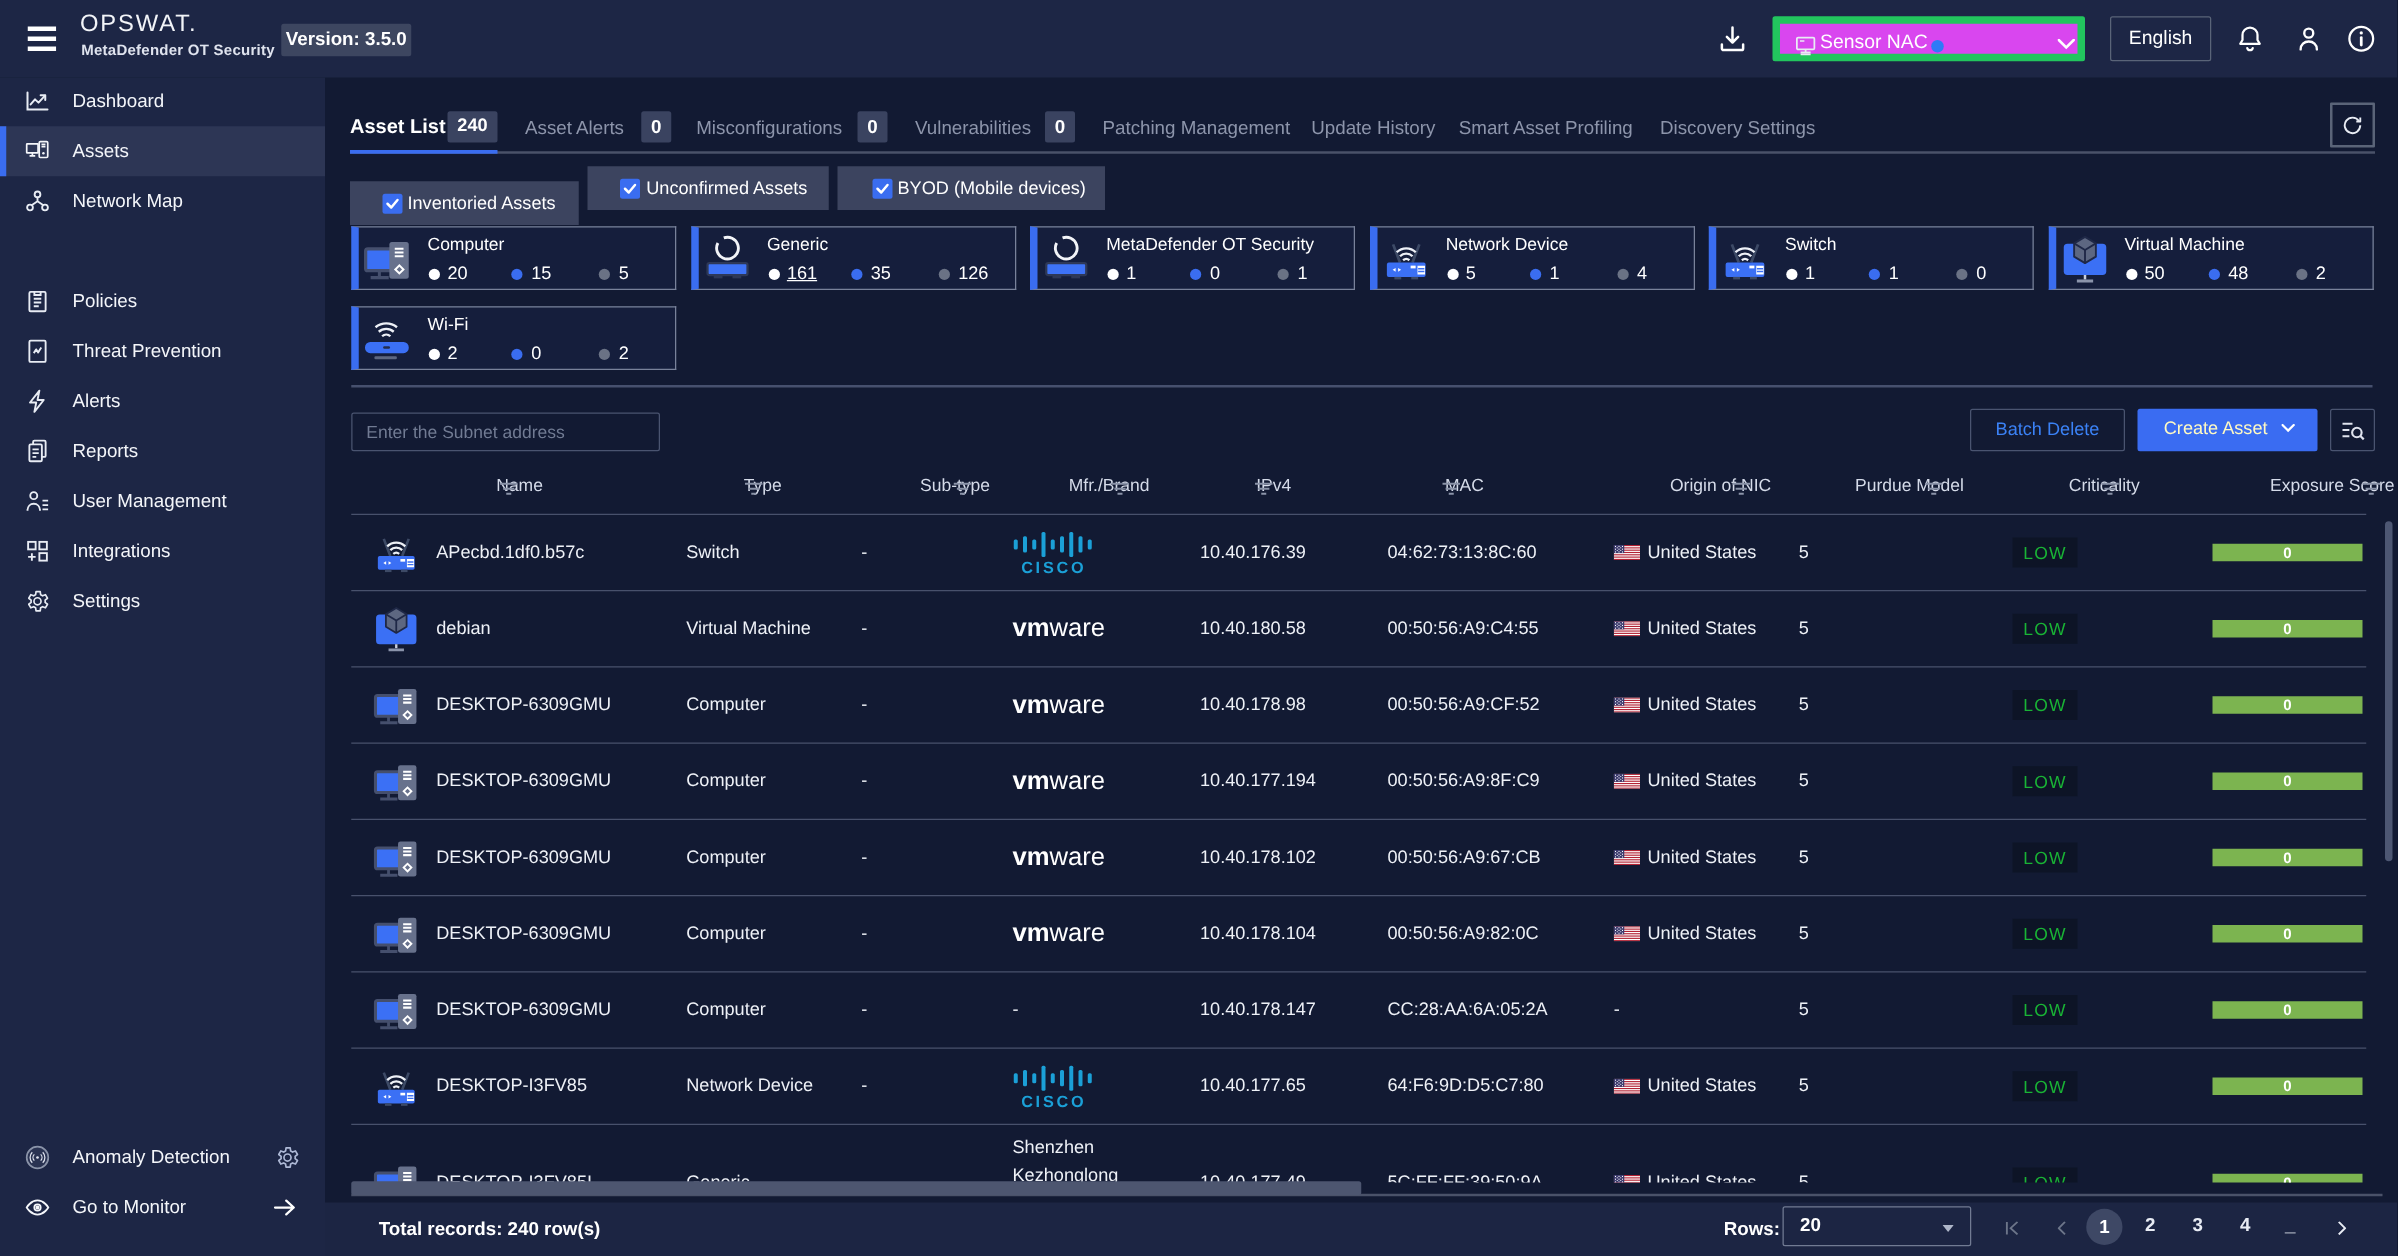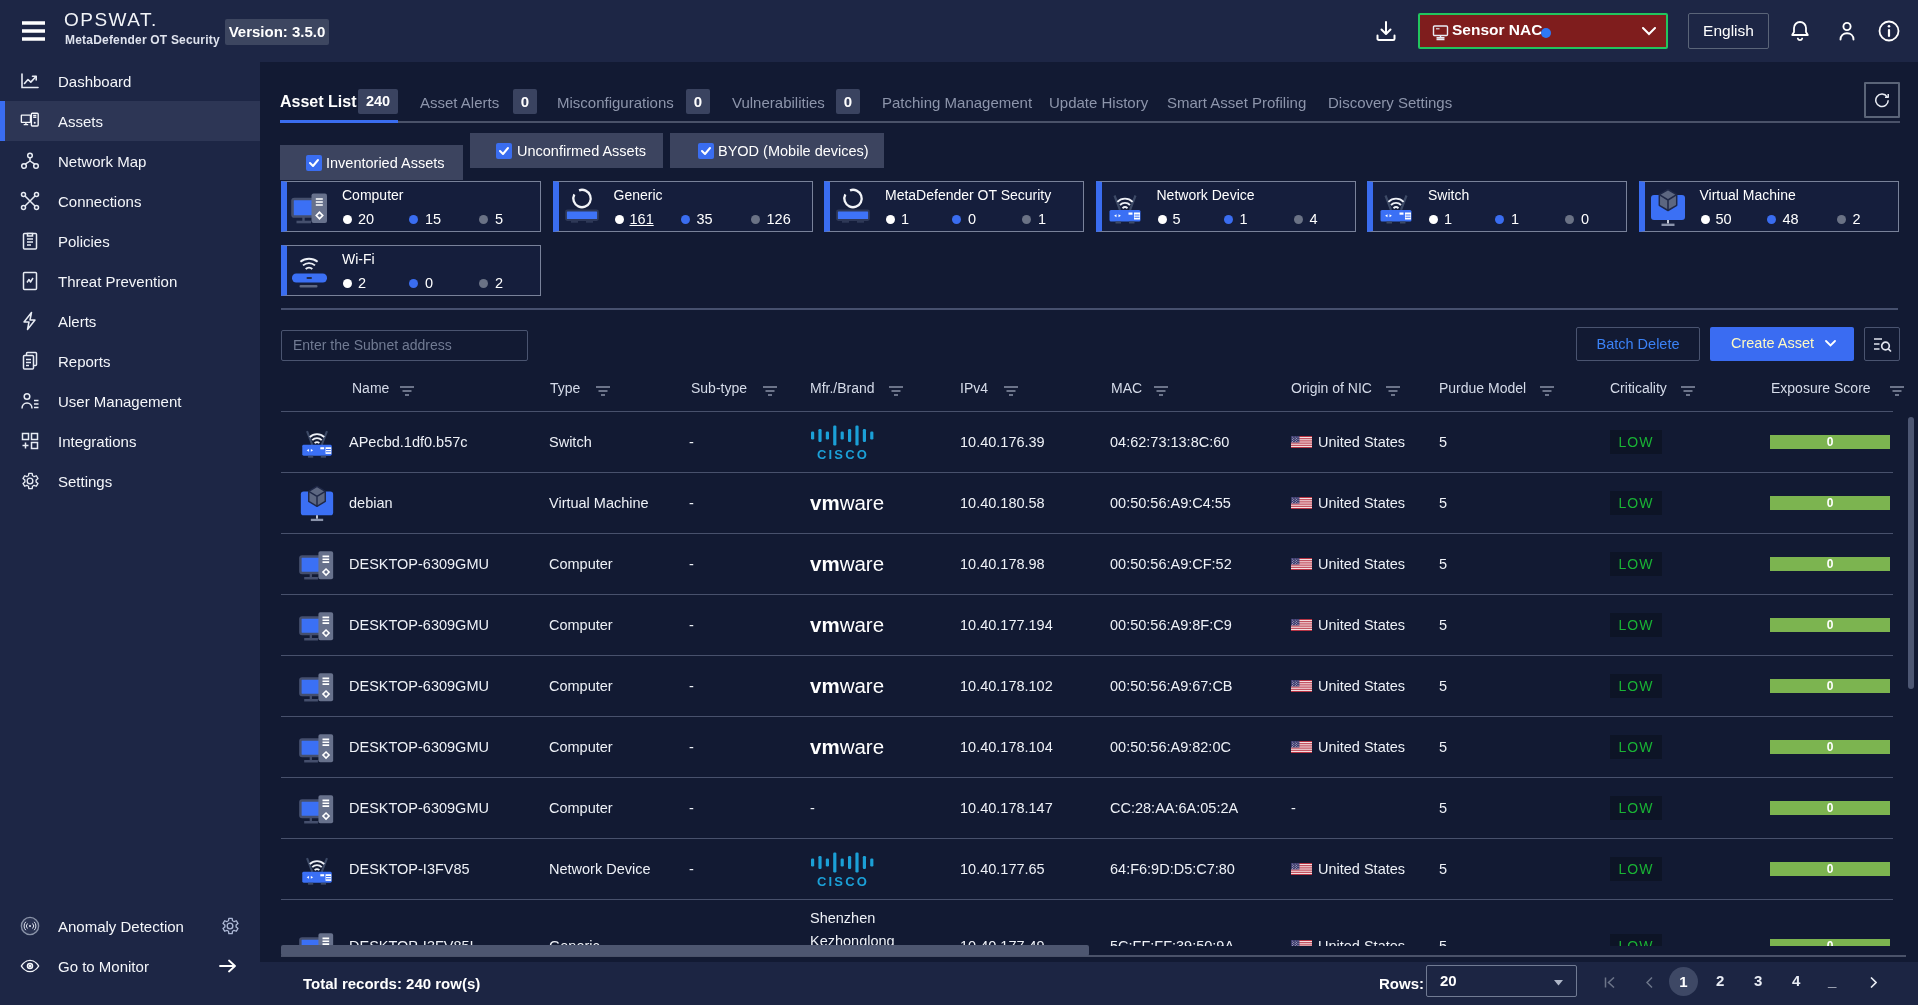--- a/index.html
+++ b/index.html
@@ -27,21 +27,21 @@
   .chip { position:absolute; top:71px; height:35px; background:#3c445f; }
   .chip .cb { position:absolute; top:9.5px; width:16px; height:16px; background:#3a6df0; border-radius:2px; }
   .chip .cb svg { position:absolute; left:1px; top:1px; }
   .chip .ct { position:absolute; top:50%; transform:translateY(-50%); font-size:14.5px; color:#fff; white-space:nowrap; }
   .card { position:absolute; width:260px; height:51px; background:#151e3c; border:1.5px solid #79829a; border-left:6px solid #3a6df0; }
   .card .title { position:absolute; left:55px; top:5px; font-size:14px; color:#fff; white-space:nowrap; }
   .card .dot { position:absolute; top:32.5px; width:9px; height:9px; border-radius:50%; }
   .card .num { position:absolute; top:29px; font-size:14.5px; color:#fff; }
   .card .cicon { position:absolute; left:3px; top:5px; width:40px; height:40px; }
   
-  .hcell { position:absolute; top:318px; font-size:14px; color:#d5dbe9; font-weight:400; white-space:nowrap; }
+  .hcell { position:absolute; top:318px; font-size:14px; color:#d5dbe9; font-weight:400; white-space:nowrap;margin-left:45px; }
   .ficon { position:absolute; top:323px; width:16px; height:12px; }
   .row { position:absolute; left:21px; width:1612px; height:61px; border-bottom:1px solid #48516c; }
   .cell { position:absolute; top:50%; transform:translateY(-50%); font-size:14.5px; color:#eef1f7; white-space:nowrap; }
   .rowicon { position:absolute; left:17px; top:50%; transform:translateY(-50%); width:38px; height:38px; }
   .lowb { position:absolute; left:1329px; top:50%; transform:translateY(-50%); width:52px; height:24px; background:#0d1426; color:#19b335; font-size:14px; text-align:center; line-height:24px; letter-spacing:1px; }
   .expbar { position:absolute; left:1489px; top:50%; transform:translateY(-50%); width:120px; height:14px; background:#7cb450; color:#fff; font-size:12px; font-weight:700; text-align:center; line-height:14px; }
   
   #footer { position:absolute; left:260px; top:962px; width:1658px; height:43px; background:#1c2543; }
 </style>
 </head>
@@ -758,21 +758,21 @@
     <svg class="abs" style="left:22px;top:20px" width="23" height="22" viewBox="0 0 23 22">
         <path d="M0 3h23M0 11h23M0 19h23" stroke="#fff" stroke-width="3.6"></path>
       </svg>
     <div class="logo-main">OPSWAT.</div>
     <div class="logo-sub">MetaDefender OT Security</div>
     <div id="verbadge">Version: 3.5.0</div>
     <svg class="abs" style="left:1375px;top:20px" width="22" height="22" viewBox="0 0 22 22" fill="none" stroke="#fff" stroke-width="2">
         <path d="M11 2v11M6.5 9.5 L11 14 L15.5 9.5" stroke-linecap="round" stroke-linejoin="round"></path>
         <path d="M2.5 15.5v3.2a1.3 1.3 0 0 0 1.3 1.3h14.4a1.3 1.3 0 0 0 1.3-1.3v-3.2" stroke-linecap="round"></path>
       </svg>
-    <div class="abs" style="left:1418px;top:13px;width:250px;height:36px;background:#7f1d1d;border:2px solid #22c55e;border-radius:2px;font-weight:bold;">
+    <div class="abs" style="left:1418px;top:13px;width:250px;height:36px;background:#d946ef;border:6px solid #22c55e;border-radius:2px;">
       <svg class="abs" style="left:12px;top:9px" width="17" height="17" viewBox="0 0 17 17" fill="none" stroke="#e8ecf4" stroke-width="1.4">
           <rect x="1.5" y="2" width="14" height="9.5" rx="1"></rect>
           <path d="M8.5 11.5v2.5M4.5 15.5h8M4.5 13.8h8"></path>
           <path d="M4 4.8h3.5" stroke-width="1.1"></path>
         </svg>
       <div class="abs" style="left:32px;top:6px;font-size:15.5px;color:#fff;">Sensor NAC</div>
       <div class="abs" style="left:121px;top:13px;width:10px;height:10px;border-radius:50%;background:#2e7af7;"></div>
       <svg class="abs" style="left:222px;top:12px" width="14" height="9" viewBox="0 0 14 9" fill="none" stroke="#fff" stroke-width="2">
           <path d="M1 1l6 6 6-6" stroke-linecap="round"></path>
         </svg>
@@ -812,30 +812,20 @@
         <div class="txt">Assets</div>
       </div>
     <div class="nav-item" style="top:79px">
         <svg class="ic" viewBox="0 0 20 20" fill="none" stroke="#e8ecf4" stroke-width="1.5">
           <circle cx="10" cy="4.5" r="2.3"></circle>
           <circle cx="4" cy="15" r="2.3"></circle>
           <circle cx="16" cy="15" r="2.3"></circle>
           <path d="M10 7v3M10 10l-4.7 3.2M10 10l4.7 3.2"></path>
         </svg>
         <div class="txt">Network Map</div>
-      </div>
-    <div class="nav-item" style="top:119px">
-        <svg class="ic" viewBox="0 0 20 20" fill="none" stroke="#e8ecf4" stroke-width="1.5">
-          <circle cx="3.5" cy="3.5" r="2"></circle>
-          <circle cx="16.5" cy="3.5" r="2"></circle>
-          <circle cx="3.5" cy="16.5" r="2"></circle>
-          <circle cx="16.5" cy="16.5" r="2"></circle>
-          <path d="M5 5l10 10M15 5L5 15"></path>
-        </svg>
-        <div class="txt">Connections</div>
       </div>
     <div class="nav-item" style="top:159px">
         <svg class="ic" viewBox="0 0 20 20" fill="none" stroke="#e8ecf4" stroke-width="1.5">
           <rect x="3.5" y="2.5" width="13" height="15.5" rx="1"></rect>
           <path d="M7.5 2.5h5v2.5h-5z" fill="#1d2645"></path>
           <path d="M7 8h6M7 11h6M7 14h4"></path>
         </svg>
         <div class="txt">Policies</div>
       </div>
     <div class="nav-item" style="top:199px">

